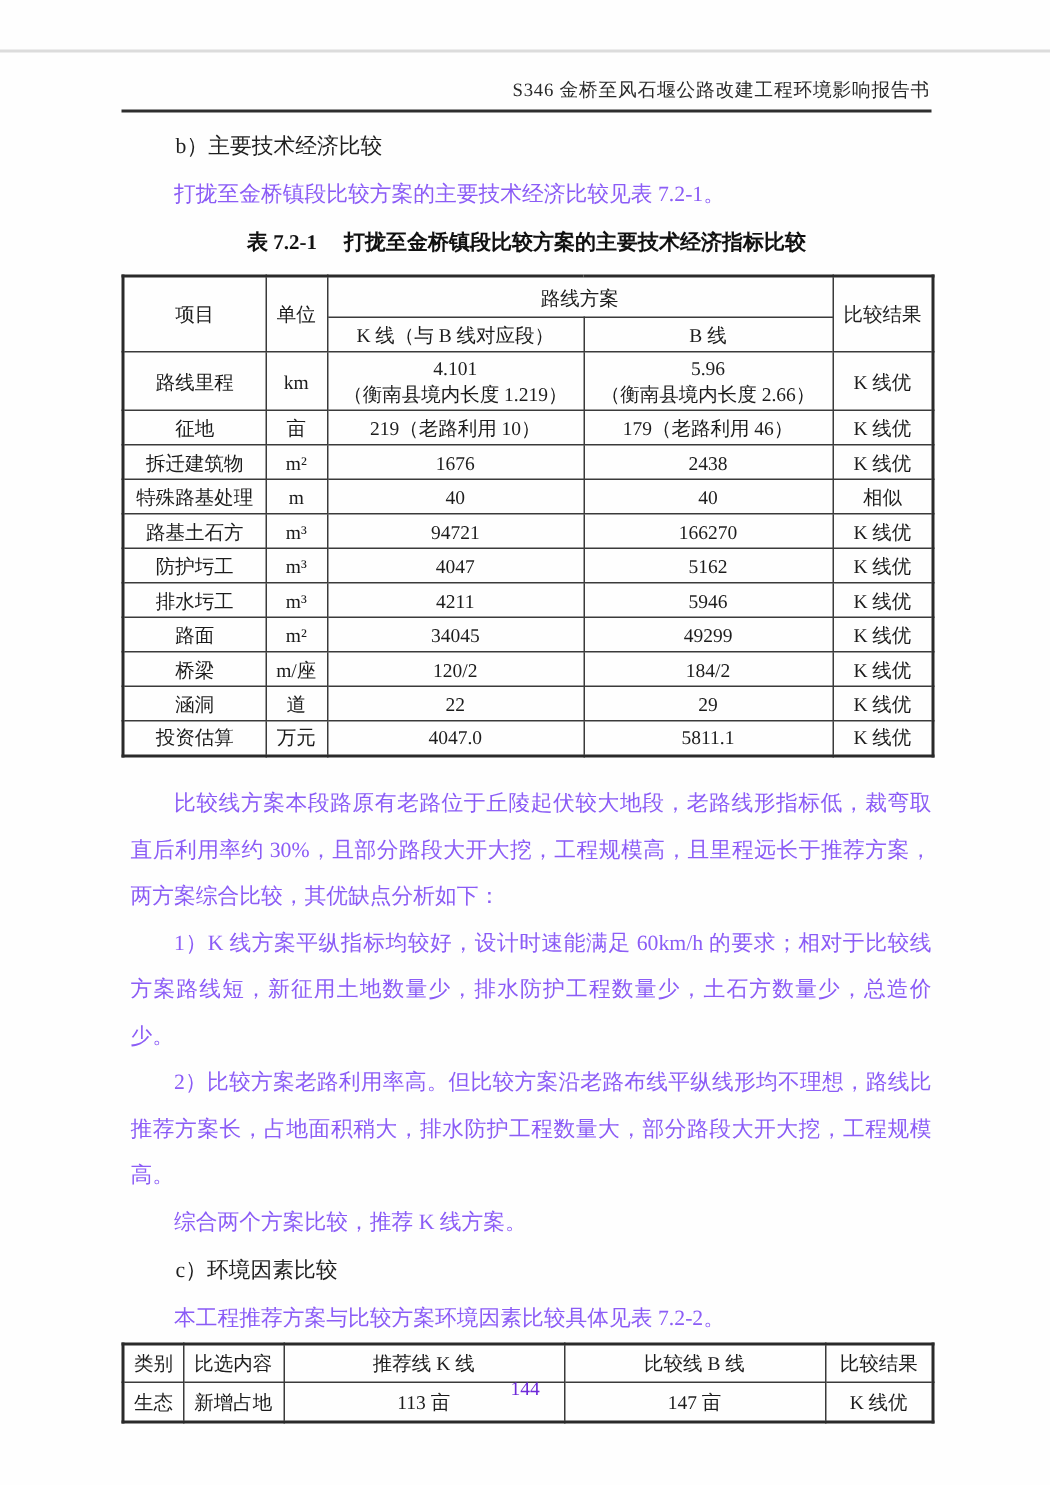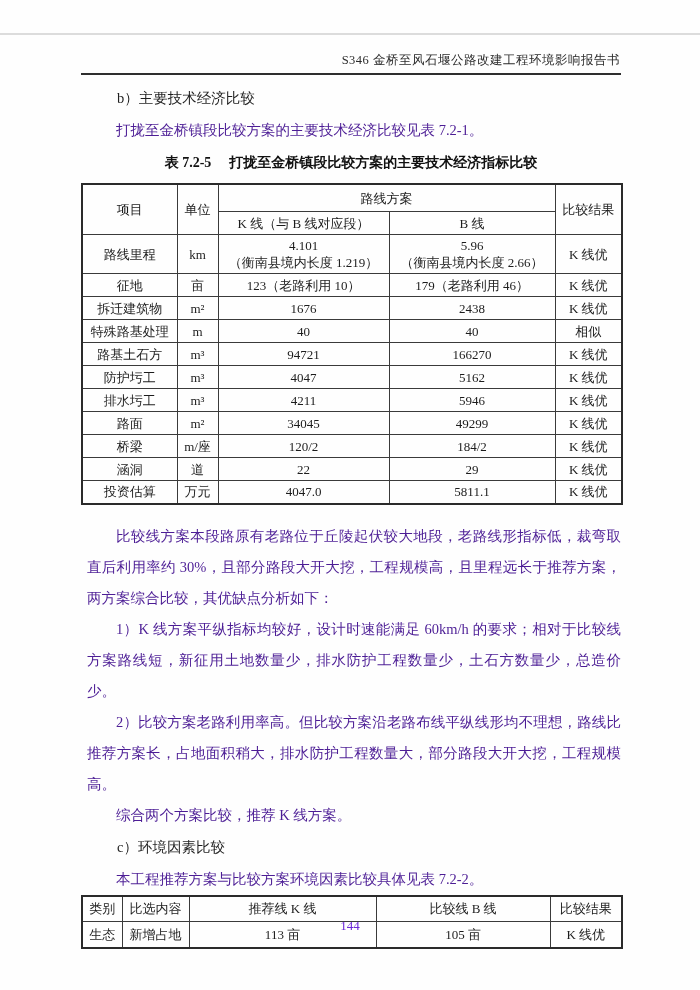--- a/index.html
+++ b/index.html
@@ -10,21 +10,21 @@
   }
   .scan-streak-top{position:absolute;top:33px;left:0;width:700px;height:2px;background:#dcdcdc;}
   .header-title{
     position:absolute;top:52px;left:82px;width:538px;
     text-align:right;font-size:12.5px;color:#2a2a2a;letter-spacing:0.5px;
   }
   .header-rule{position:absolute;top:73px;left:81px;width:540px;height:2px;background:#2e2e2e;}
   .content{position:absolute;top:82px;left:81px;width:540px;}
   .para{
     margin:0;padding:0 0 0 6px;font-size:14.5px;line-height:31px;
-    text-indent:2em;text-align:justify;color:#4c1d95;
+    text-indent:2em;text-align:justify;color:#8b5cf6;
   }
   .heading{margin:1px;padding:0 0 0 6px;font-size:14.5px;line-height:31px;text-indent:2em;font-weight:normal;}
   .table-caption{
     margin:4px 0 7px 0;text-align:center;font-size:14px;line-height:26px;
     font-weight:bold;color:#111;
   }
   .table-caption .cap-label{margin-right:18px;}
   table.doc-table{
     border-collapse:collapse;table-layout:fixed;width:540px;
     font-size:13px;color:#1c1c1c;margin:0 0 6px 0;padding-left:28px;
@@ -54,21 +54,21 @@
 
   <div class="header-title">S346 金桥至风石堰公路改建工程环境影响报告书</div>
   <div class="header-rule"></div>
 
   <div class="content">
 
     <p class="heading">b）主要技术经济比较</p>
     <p class="para">打拢至金桥镇段比较方案的主要技术经济比较见表 7.2-1。</p>
 
     <div class="table-caption">
-      <span class="cap-label">表 7.2-5</span><span>打拢至金桥镇段比较方案的主要技术经济指标比较</span>
+      <span class="cap-label">表 7.2-1</span><span>打拢至金桥镇段比较方案的主要技术经济指标比较</span>
     </div>
 
     <table class="doc-table" id="table1">
       <colgroup>
         <col style="width:95px">
           <col style="width:41px">
           <col style="width:171px">
           <col style="width:166px">
           <col style="width:67px">
       </colgroup>
@@ -90,21 +90,21 @@
             <td>km</td>
             <td>4.101
 （衡南县境内长度 1.219）</td>
             <td>5.96
 （衡南县境内长度 2.66）</td>
             <td>K 线优</td>
           </tr>
           <tr>
             <td>征地</td>
             <td>亩</td>
-            <td>123（老路利用 10）</td>
+            <td>219（老路利用 10）</td>
             <td>179（老路利用 46）</td>
             <td>K 线优</td>
           </tr>
           <tr>
             <td>拆迁建筑物</td>
             <td>m²</td>
             <td>1676</td>
             <td>2438</td>
             <td>K 线优</td>
           </tr>
@@ -193,21 +193,21 @@
           <th>推荐线 K 线</th>
           <th>比较线 B 线</th>
           <th>比较结果</th>
         </tr>
       </thead>
       <tbody>
       <tr>
             <td>生态</td>
             <td>新增占地</td>
             <td>113 亩</td>
-            <td>105 亩</td>
+            <td>147 亩</td>
             <td>K 线优</td>
           </tr>
         </tbody>
     </table>
 
   </div>
 
   <div class="footer-page-number">144</div>
 
 </div>

